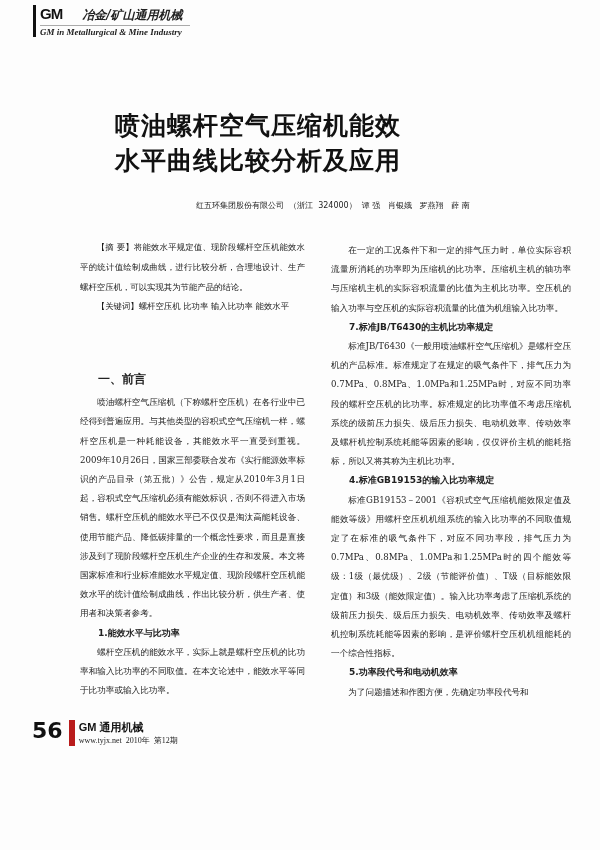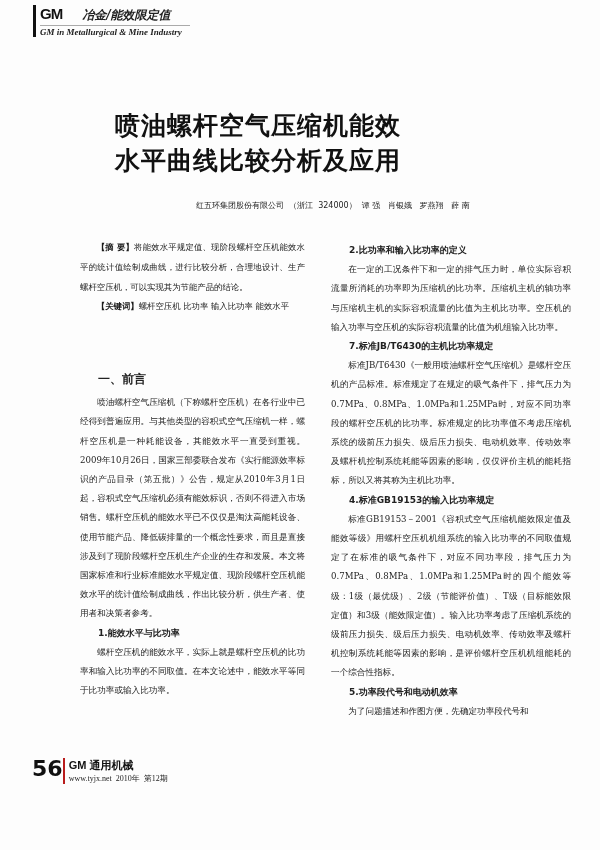--- a/index.html
+++ b/index.html
@@ -14,36 +14,36 @@
 
   .title { position:absolute; left:0; width:516px; top:108px; text-align:center;
            font-family:"DejaVu Sans", sans-serif; font-weight:bold; font-size:25px; line-height:35px; color:#111; letter-spacing:1px; }
   .authors { position:absolute; left:196px; top:200px; font-family:"DejaVu Sans", sans-serif; font-size:8px; color:#222; white-space:pre; }
 
   .col { position:absolute; font-size:8.6px; line-height:19.2px; color:#222; }
   .col-left { left:80px; width:225px; }
   .col-right { left:331px; width:240px; }
   .p { text-indent:2em; margin:0; text-align:justify; }
   .abstract { position:absolute; left:80px; top:238px; width:225px; font-size:8.4px; line-height:19.8px; }
-  .abstract .label { font-family:"DejaVu Sans", sans-serif; font-weight:bold; }
+  .abstract .label { font-family:"DejaVu Sans", sans-serif; font-weight:normal; }
   .h1 { font-family:"DejaVu Sans", sans-serif; font-weight:bold; font-size:12px; margin:0; padding-left:18px; }
   .h2 { font-family:"DejaVu Sans", sans-serif; font-weight:bold; font-size:9px; margin:0; padding-left:18px; }
-  .footer { position:absolute; left:32px; top:758px; display:flex; align-items:flex-start; gap:0; }
+  .footer { position:absolute; left:32px; top:720px; display:flex; align-items:flex-start; gap:6px; }
   .pageno { font-family:"DejaVu Sans", sans-serif; font-weight:bold; font-size:22px; color:#111; line-height:22px; }
-  .foot-right { border-left:2px solid #b91c1c; padding-left:4px; }
+  .foot-right { border-left:6px solid #b91c1c; padding-left:4px; }
   .foot-gm { font-family:"Liberation Sans", sans-serif; font-weight:bold; font-size:11px; color:#111; }
   .foot-info { font-family:"Liberation Serif", serif; font-size:8px; color:#222; white-space:pre; }
 </style>
 </head>
 <body>
 
 <div class="masthead">
   <div class="mast-line1">
     <span class="gm">GM</span>
-    <span class="mast-cn">冶金/能效限定值</span>
+    <span class="mast-cn">冶金/矿山通用机械</span>
   </div>
   <div class="mast-rule"></div>
   <div class="mast-en">GM in Metallurgical &amp; Mine Industry</div>
 </div>
 
 <div class="title">
   <div>喷油螺杆空气压缩机能效</div>
   <div>水平曲线比较分析及应用</div>
 </div>
 
@@ -59,21 +59,20 @@
 </div>
 
 <div class="col col-left" style="top:370px;">
   <h2 class="h1" style="margin-bottom:4px;">一、前言</h2>
   <p class="p">喷油螺杆空气压缩机（下称螺杆空压机）在各行业中已经得到普遍应用。与其他类型的容积式空气压缩机一样，螺杆空压机是一种耗能设备，其能效水平一直受到重视。2009年10月26日，国家三部委联合发布《实行能源效率标识的产品目录（第五批）》公告，规定从2010年3月1日起，容积式空气压缩机必须有能效标识，否则不得进入市场销售。螺杆空压机的能效水平已不仅仅是淘汰高能耗设备、使用节能产品、降低碳排量的一个概念性要求，而且是直接涉及到了现阶段螺杆空压机生产企业的生存和发展。本文将国家标准和行业标准能效水平规定值、现阶段螺杆空压机能效水平的统计值绘制成曲线，作出比较分析，供生产者、使用者和决策者参考。</p>
   <h3 class="h2">1.能效水平与比功率</h3>
   <p class="p">螺杆空压机的能效水平，实际上就是螺杆空压机的比功率和输入比功率的不同取值。在本文论述中，能效水平等同于比功率或输入比功率。</p>
 </div>
 
 <div class="col col-right" style="top:241px;">
-  <h3 class="h2">2.比功率和输入比功率的定义</h3>
   <p class="p">在一定的工况条件下和一定的排气压力时，单位实际容积流量所消耗的功率即为压缩机的比功率。压缩机主机的轴功率与压缩机主机的实际容积流量的比值为主机比功率。空压机的输入功率与空压机的实际容积流量的比值为机组输入比功率。</p>
   <h3 class="h2">7.标准JB/T6430的主机比功率规定</h3>
   <p class="p">标准JB/T6430《一般用喷油螺杆空气压缩机》是螺杆空压机的产品标准。标准规定了在规定的吸气条件下，排气压力为0.7MPa、0.8MPa、1.0MPa和1.25MPa时，对应不同功率段的螺杆空压机的比功率。标准规定的比功率值不考虑压缩机系统的级前压力损失、级后压力损失、电动机效率、传动效率及螺杆机控制系统耗能等因素的影响，仅仅评价主机的能耗指标，所以又将其称为主机比功率。</p>
   <h3 class="h2">4.标准GB19153的输入比功率规定</h3>
   <p class="p">标准GB19153－2001《容积式空气压缩机能效限定值及能效等级》用螺杆空压机机组系统的输入比功率的不同取值规定了在标准的吸气条件下，对应不同功率段，排气压力为0.7MPa、0.8MPa、1.0MPa和1.25MPa时的四个能效等级：1级（最优级）、2级（节能评价值）、T级（目标能效限定值）和3级（能效限定值）。输入比功率考虑了压缩机系统的级前压力损失、级后压力损失、电动机效率、传动效率及螺杆机控制系统耗能等因素的影响，是评价螺杆空压机机组能耗的一个综合性指标。</p>
   <h3 class="h2">5.功率段代号和电动机效率</h3>
   <p class="p">为了问题描述和作图方便，先确定功率段代号和</p>
 </div>
 
 <div class="footer">

